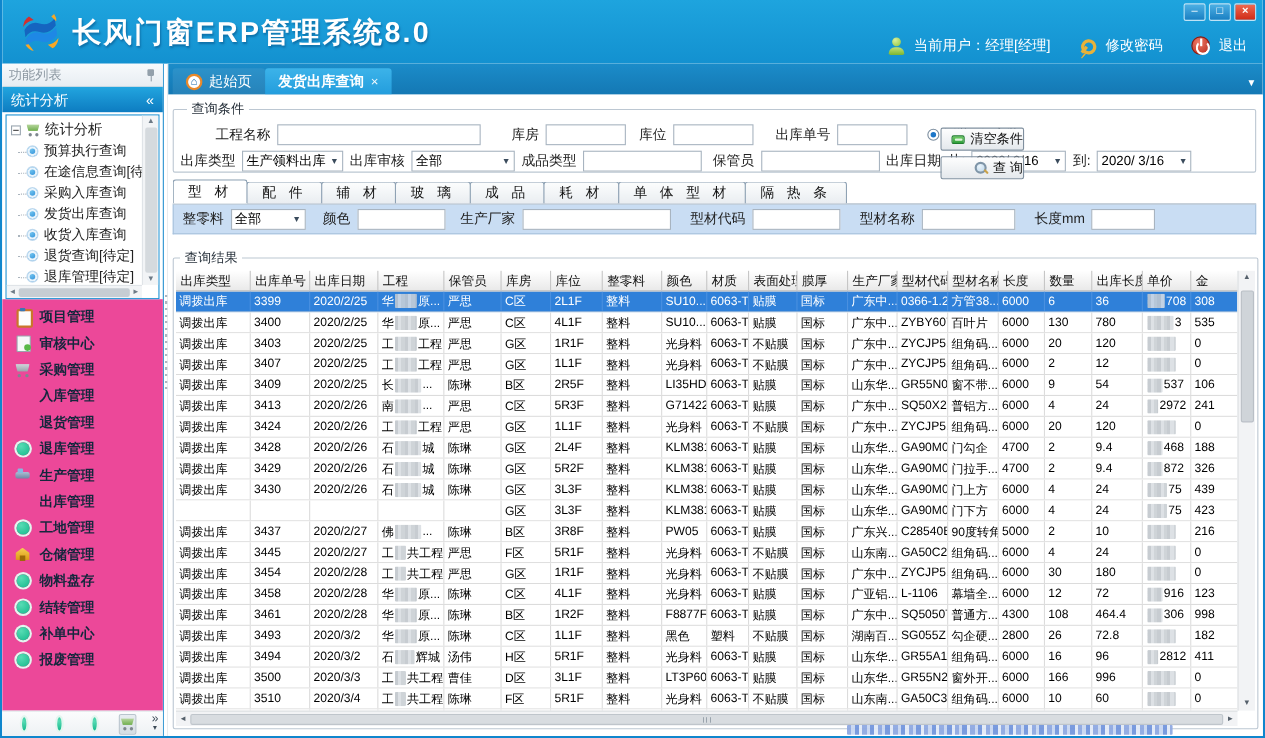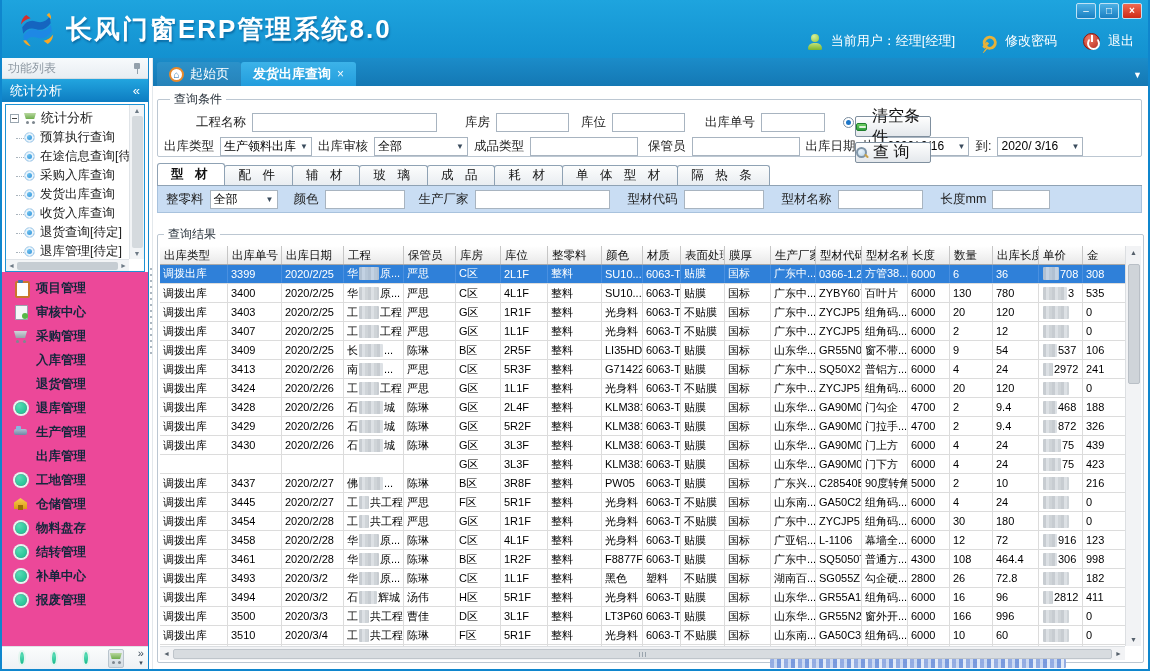--- a/index.html
+++ b/index.html
@@ -97,30 +97,30 @@
   .qc{margin:5px 6px 0 4px;height:66px;padding:2px 6px 12px 6px}
   .formrow{display:flex;align-items:center;height:24px;gap:6px;white-space:nowrap}
   .flabel{color:#222;font-size:12.5px}
   input.box,.combo,.datebox{height:19px;border:1px solid #a8b4c0;background:#fff;font-size:12px;font-family:inherit;padding:0 3px}
   .combo,.datebox{display:flex;align-items:center;justify-content:space-between;gap:4px;cursor:pointer}
   .combo .arrow,.datebox .arrow{font-size:8px;color:#3a4b5c}
   .radio{display:flex;align-items:center;gap:4px;cursor:pointer}
   .rdot{width:11px;height:11px;border-radius:50%;border:1px solid #7b8d9e;background:#fff;position:relative}
   .rdot.on::after{content:"";position:absolute;left:2px;top:2px;width:5px;height:5px;border-radius:50%;background:#1d76c8}
   .btncol{position:absolute;right:210px;top:8px;display:flex;flex-direction:column;gap:5px}
-  .xbtn{width:76px;height:21px;border:1px solid #7f8f9e;border-radius:2px;background:linear-gradient(#fefefe,#e4e8ec);display:flex;align-items:center;justify-content:flex-start;gap:5px;font-size:16px;color:#111;cursor:pointer}
+  .xbtn{width:76px;height:21px;border:1px solid #7f8f9e;border-radius:2px;background:linear-gradient(#fefefe,#e4e8ec);display:flex;align-items:center;justify-content:flex-end;gap:5px;font-size:12px;color:#111;cursor:pointer}
   .eraser-ic{width:12px;height:8px;border-radius:2px;background:linear-gradient(#6fce62,#2f9e3c);border:1px solid #1f7e2d;position:relative}
   .eraser-ic::after{content:"";position:absolute;left:2px;top:2px;width:7px;height:2px;background:#dff4dc;border-radius:1px}
   .mag-ic{width:12px;height:12px;position:relative}
   .mag-ic::before{content:"";position:absolute;left:0;top:0;width:7px;height:7px;border-radius:50%;border:2px solid #7f95a8;background:radial-gradient(circle at 35% 30%,#eaf4fb,#bcd6ea)}
   .mag-ic::after{content:"";position:absolute;left:8px;top:8px;width:5px;height:2px;background:#caa24a;transform:rotate(45deg);border-radius:1px}
 
   .subtabs{display:flex;margin:9px 6px 0 4px;border-bottom:1px solid #8fa2b4;height:20px;align-items:flex-end}
   .subtab{height:20px;padding:0 13px;font-size:12.5px;color:#111;background:linear-gradient(#fcfdfd,#e9edf1);border:1px solid #8fa2b4;border-bottom:none;border-radius:3px 3px 0 0;margin-right:-1px;display:flex;align-items:center;cursor:pointer;letter-spacing:4px}
-  .subtab.active{background:#fff;height:22px;font-weight:bold;position:relative;z-index:2}
+  .subtab.active{background:#fff;height:22px;font-weight:normal;position:relative;z-index:2}
   .filterrow{margin:0 6px 0 4px;height:27px;background:#c9ddf3;border:1px solid #a8c2dd;border-top:none;display:flex;align-items:center;gap:6px;padding:0 8px;white-space:nowrap}
 
   .qr{position:absolute;top:140px;left:4px;right:4px;bottom:6px;padding:0}
   .grid{position:absolute;left:2px;right:2px;top:3px;bottom:2px;overflow:hidden}
   .ghead{display:flex;height:19px;border-bottom:1px solid #a9a9a9;background:linear-gradient(#ffffff,#e9e9e9);padding-right:16px}
   .hcell{border-right:1px solid #c6c6c6;font-size:11.5px;color:#111;display:flex;align-items:center;padding-left:4px;overflow:hidden;white-space:nowrap;flex:none}
   .gbody{position:absolute;left:0;right:16px;top:19px;bottom:14px;overflow:hidden}
   .grow{display:flex;height:19px;border-bottom:1px solid #dcdcdc;background:#fff}
   .gcell{border-right:1px solid #dcdcdc;font-size:11px;color:#000;display:flex;align-items:center;padding-left:3px;overflow:hidden;white-space:nowrap;flex:none}
   .grow.sel{background:#2f80d9}

